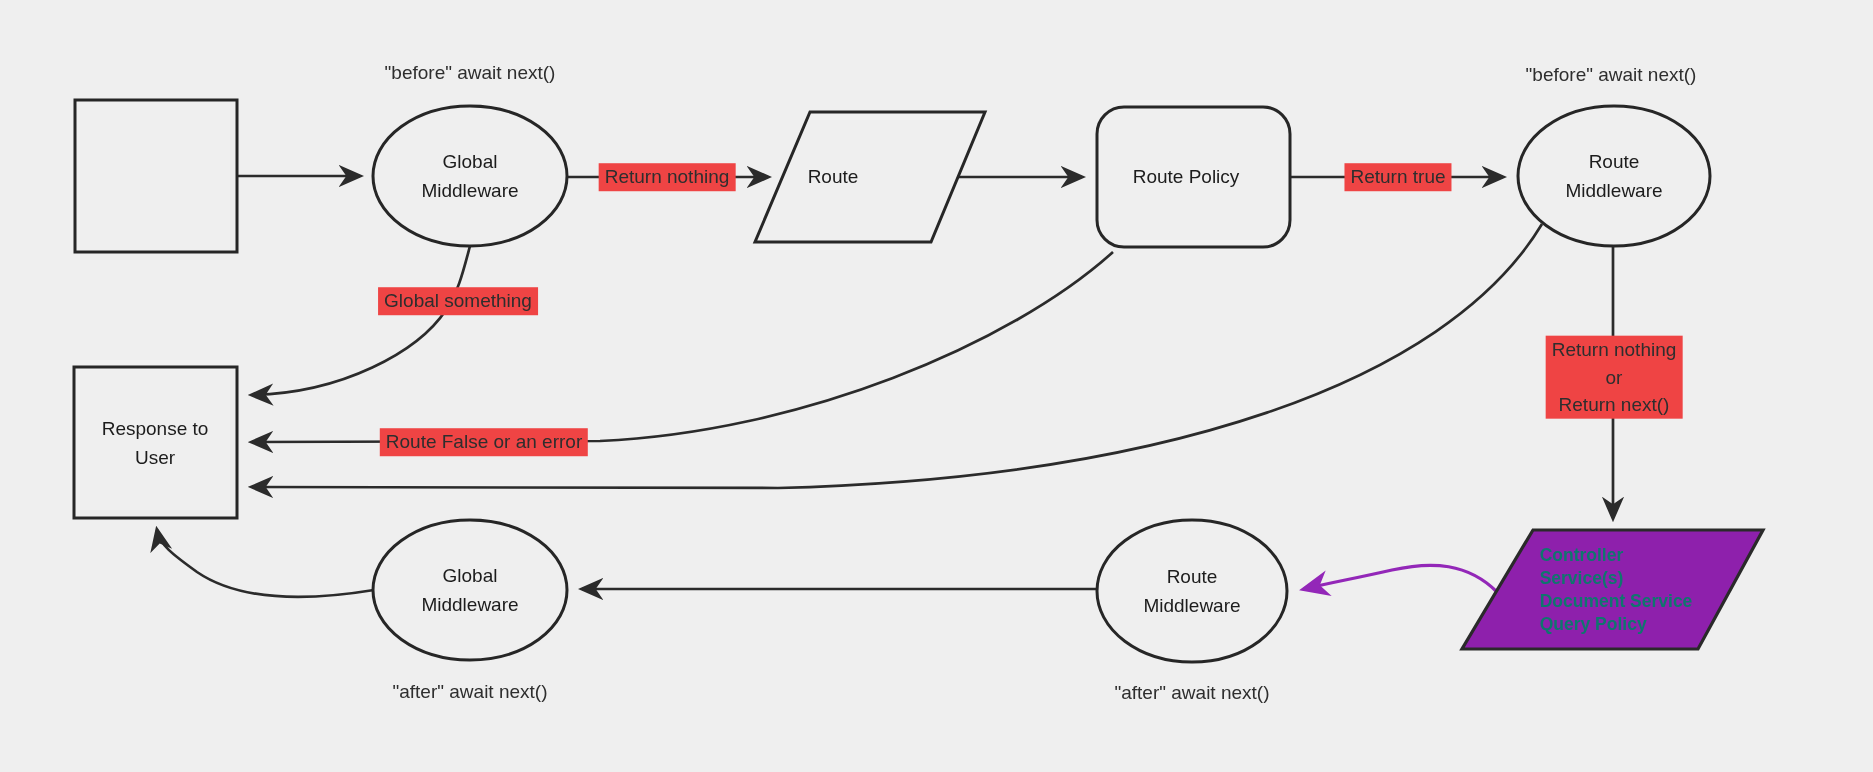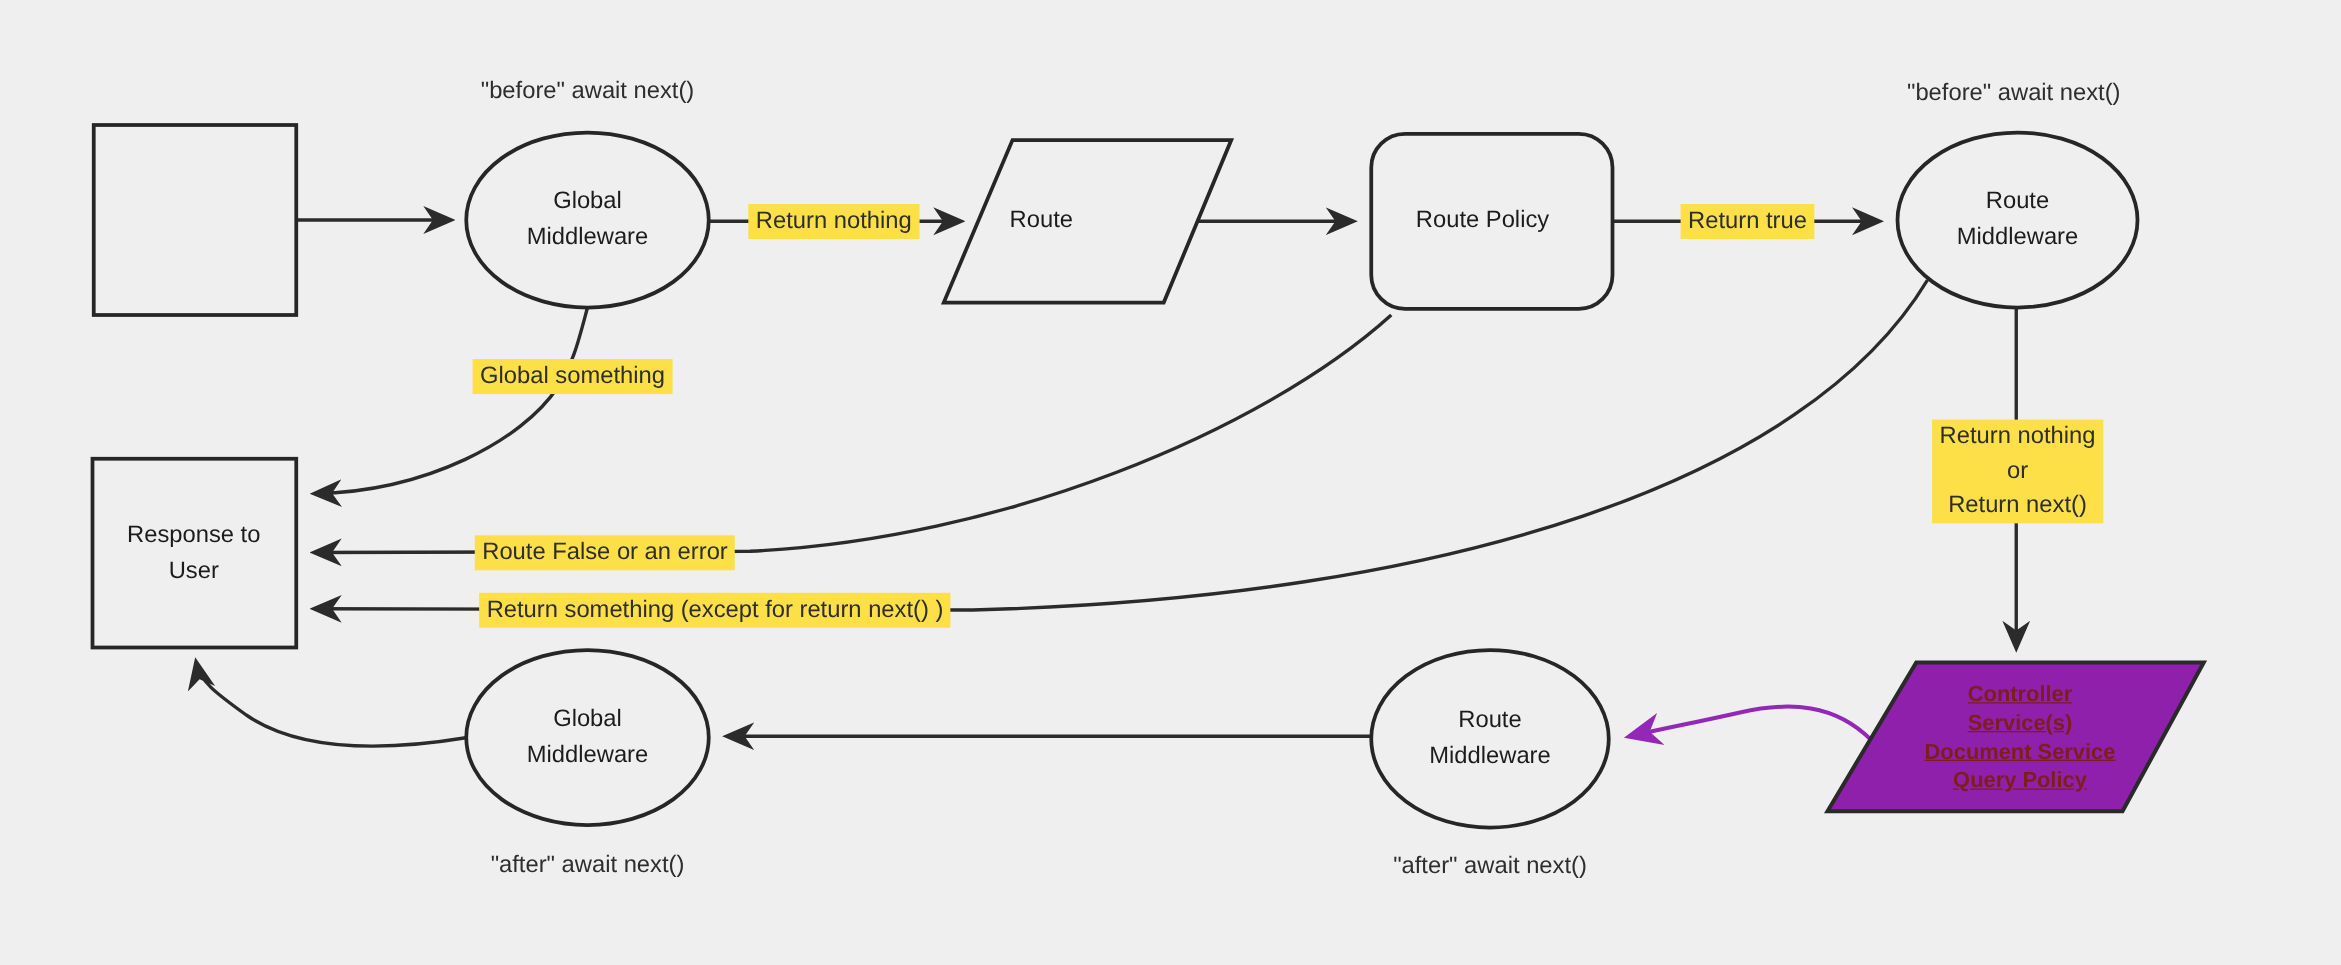--- a/index.html
+++ b/index.html
@@ -13,39 +13,37 @@
   #edges-shapes{position:absolute;left:0;top:0;}
   .lbl{
     position:absolute;
     transform:translate(-50%,-50%);
     font-size:19px;
     line-height:1.45;
     color:#2e2e2e;
     text-align:center;
     white-space:nowrap;
   }
-  .lbl.bg{background:#fde047;padding:0 6px;}
+  .lbl.bg{background:#ef4444;padding:0 6px;}
   .node-label{
     position:absolute;
     transform:translate(-50%,-50%);
     font-size:19px;
     line-height:1.5;
     color:#1c1c1c;
     text-align:center;
   }
   .controller-label{
     position:absolute;
     transform:translate(-50%,-50%);
     font-size:17.5px;
     line-height:1.32;
     font-weight:bold;
-    color:#7f1d1d;
-    text-align:center;
+    color:#0f766e;
     white-space:nowrap;
-    text-decoration:underline;
   }
   .multiline span{display:block;}
 </style>
 </head>
 <body>
 
 <div id="canvas">
 
   <svg id="edges-shapes" width="1873" height="772" viewBox="0 0 1873 772">
     <defs>
@@ -97,21 +95,20 @@
   </div>
   <div class="node-label" style="left:1192px;top:591px;width:115px">Route Middleware</div>
   <div class="node-label" style="left:470px;top:590px;width:110px">Global Middleware</div>
 
   <div class="lbl" style="left:470px;top:73px">"before" await next()</div>
   <div class="lbl" style="left:1611px;top:75px">"before" await next()</div>
   <div class="lbl bg" style="left:667px;top:177px">Return nothing</div>
   <div class="lbl bg" style="left:1398px;top:177px">Return true</div>
   <div class="lbl bg" style="left:458px;top:301px">Global something</div>
   <div class="lbl bg" style="left:484px;top:442px">Route False or an error</div>
-  <div class="lbl bg" style="left:572px;top:488px">Return something (except for return next() )</div>
   <div class="lbl bg multiline" style="left:1614px;top:377px">
     <span>Return nothing</span>
     <span>or</span>
     <span>Return next()</span>
   </div>
   <div class="lbl" style="left:470px;top:692px">"after" await next()</div>
   <div class="lbl" style="left:1192px;top:693px">"after" await next()</div>
 
 </div>
 

